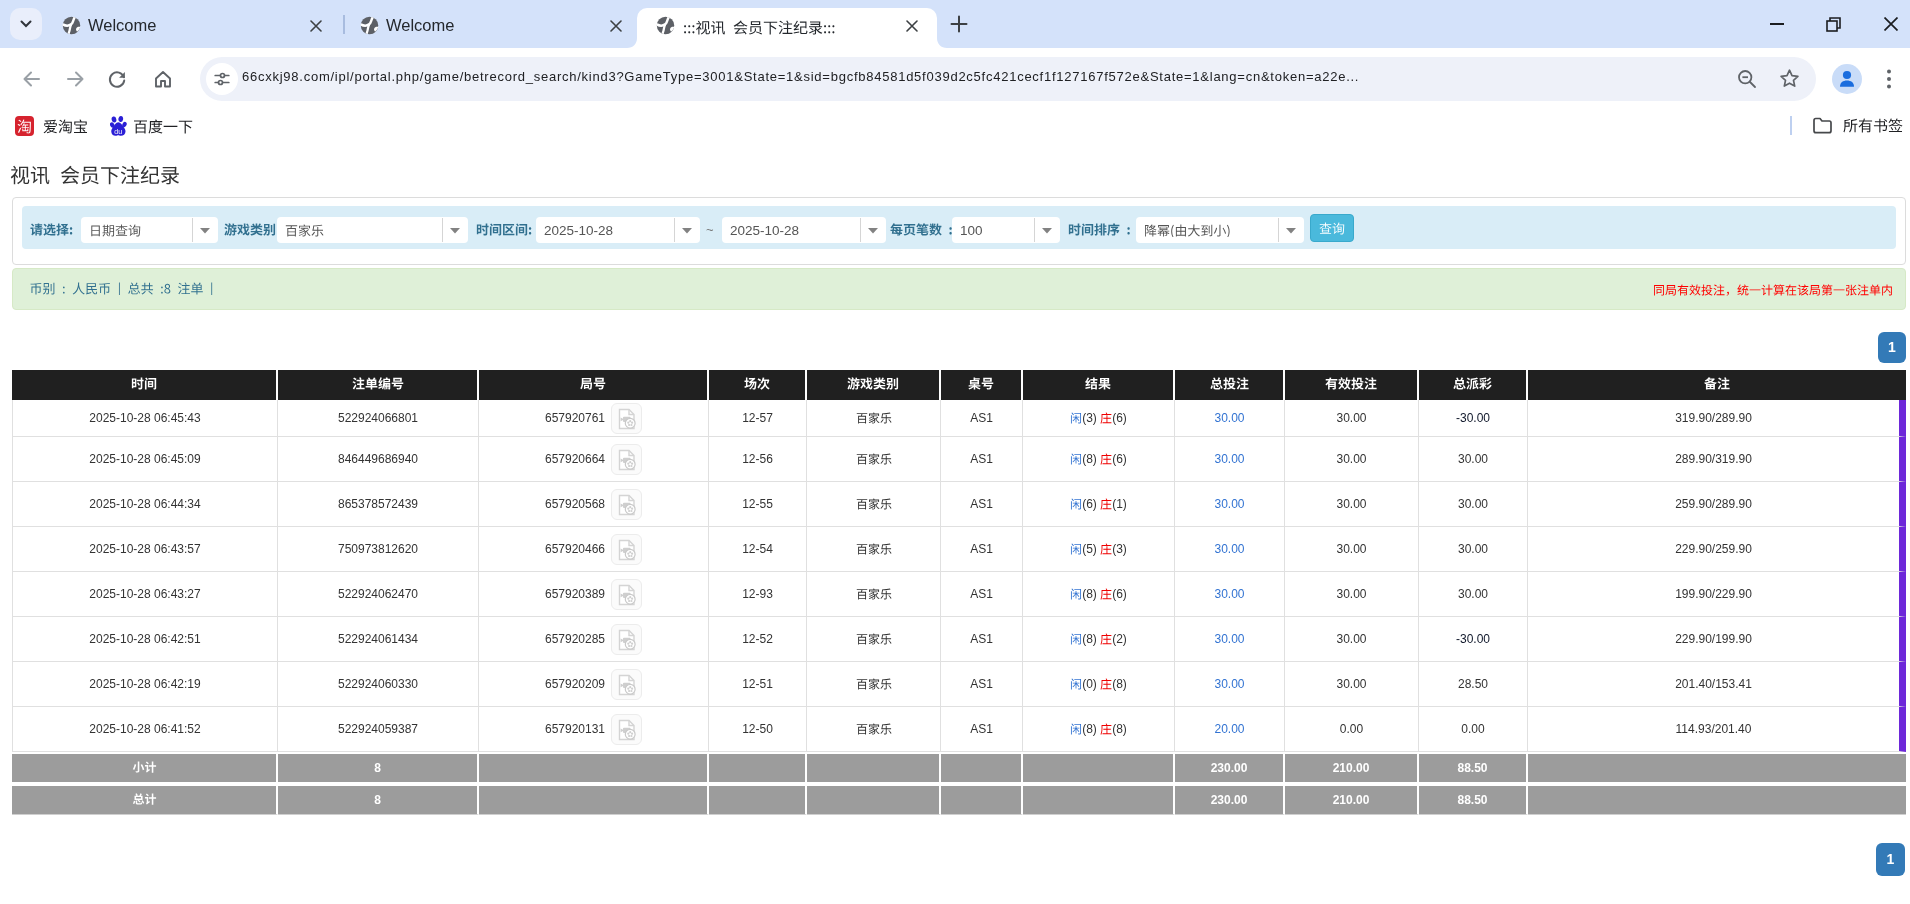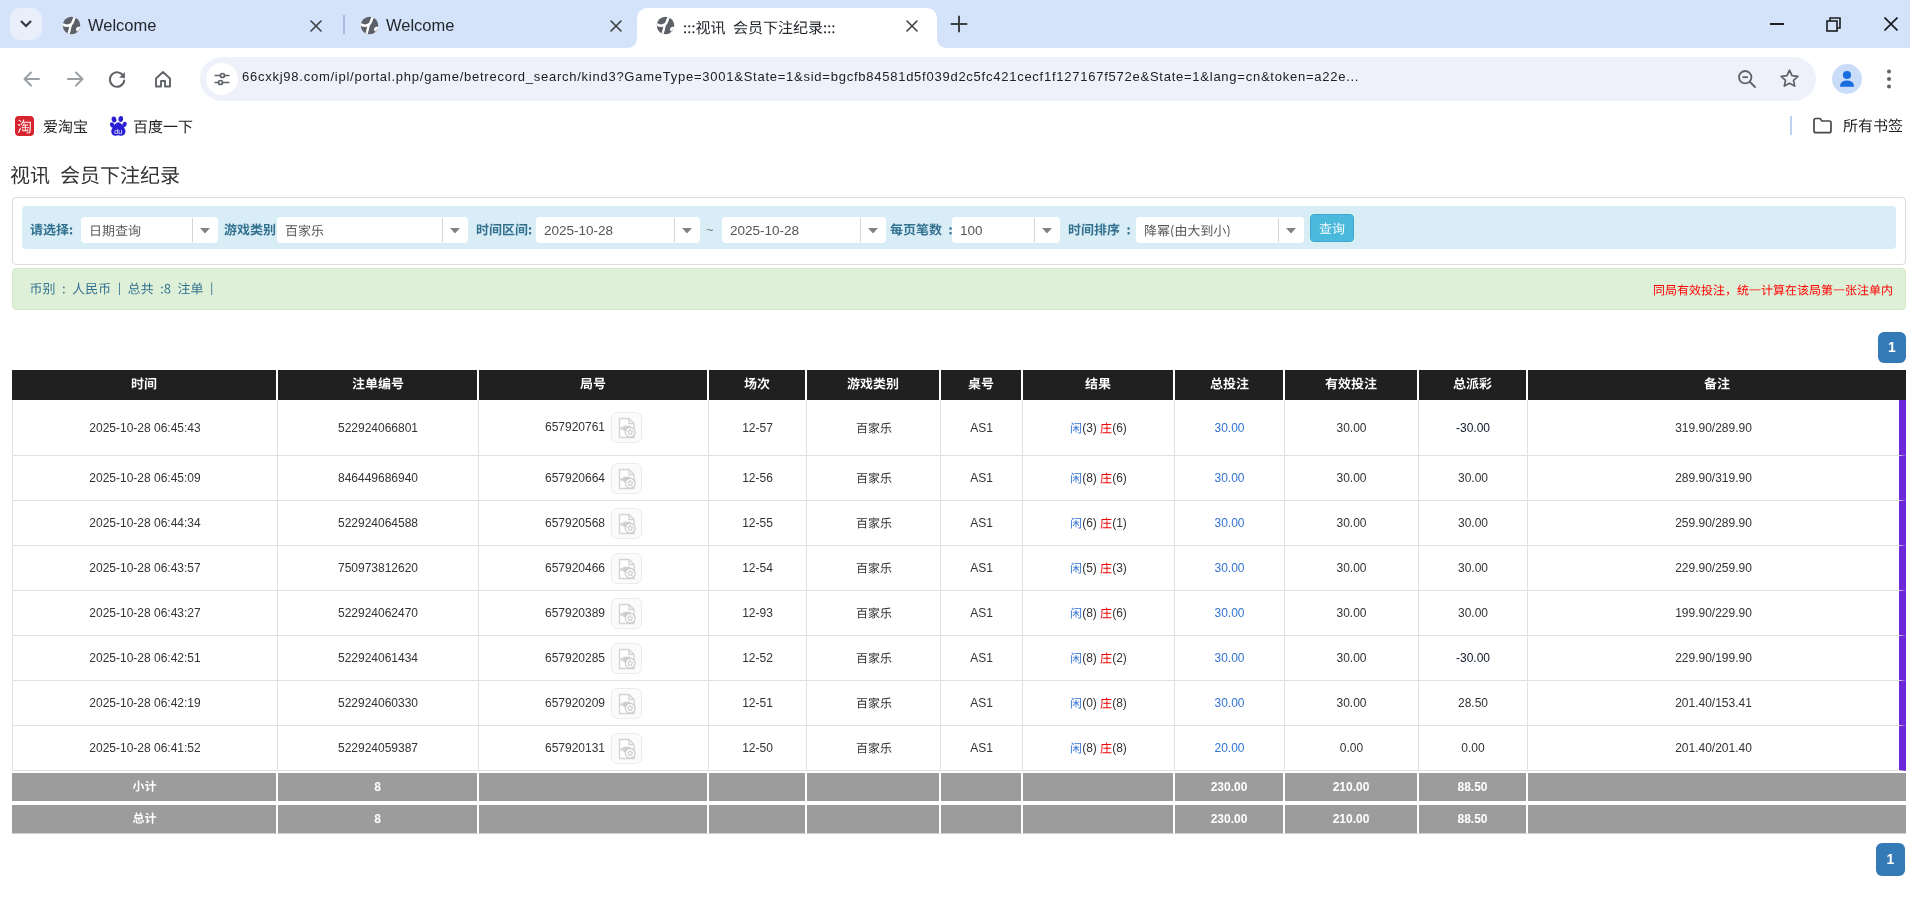--- a/index.html
+++ b/index.html
@@ -207,21 +207,21 @@
 <div class="abs" style="left:1648px;top:282px"><svg width="250.0" height="12" viewBox="0 -880 20000 1000">
       <path d="M248 -612V-547H756V-612ZM368 -378H632V-188H368ZM299 -442V-51H368V-124H702V-442ZM88 -788V82H161V-717H840V-16C840 2 834 8 816 9C799 9 741 10 678 8C690 27 701 61 705 81C791 81 842 79 872 67C903 55 914 31 914 -15V-788Z M1153 -788V-549C1153 -386 1141 -156 1028 6C1044 15 1076 40 1088 54C1173 -68 1207 -231 1220 -377H1836C1825 -121 1813 -25 1791 -2C1782 9 1772 11 1754 11C1735 11 1686 10 1633 6C1645 26 1653 55 1654 76C1708 80 1760 80 1788 77C1819 74 1838 67 1857 45C1887 9 1899 -103 1912 -409C1913 -420 1913 -444 1913 -444H1225L1227 -530H1843V-788ZM1227 -723H1768V-595H1227ZM1308 -298V19H1378V-39H1690V-298ZM1378 -236H1620V-101H1378Z M2391 -840C2379 -797 2365 -753 2347 -710H2063V-640H2316C2252 -508 2160 -386 2040 -304C2054 -290 2078 -263 2088 -246C2151 -291 2207 -345 2255 -406V79H2329V-119H2748V-15C2748 0 2743 6 2726 6C2707 7 2646 8 2580 5C2590 26 2601 57 2605 77C2691 77 2746 77 2779 66C2812 53 2822 30 2822 -14V-524H2336C2359 -562 2379 -600 2397 -640H2939V-710H2427C2442 -747 2455 -785 2467 -822ZM2329 -289H2748V-184H2329ZM2329 -353V-456H2748V-353Z M3169 -600C3137 -523 3087 -441 3035 -384C3050 -374 3077 -350 3088 -339C3140 -399 3197 -494 3234 -581ZM3334 -573C3379 -519 3426 -445 3445 -396L3505 -431C3485 -479 3436 -551 3390 -603ZM3201 -816C3230 -779 3259 -729 3273 -694H3058V-626H3513V-694H3286L3341 -719C3327 -753 3295 -804 3263 -841ZM3138 -360C3178 -321 3220 -276 3259 -230C3203 -133 3129 -55 3038 1C3054 13 3081 41 3091 55C3176 -3 3248 -79 3306 -173C3349 -118 3386 -65 3408 -23L3468 -70C3441 -118 3395 -179 3344 -240C3372 -296 3396 -358 3415 -424L3344 -437C3331 -387 3314 -341 3294 -297C3261 -333 3226 -369 3194 -400ZM3657 -588H3824C3804 -454 3774 -340 3726 -246C3685 -328 3654 -420 3633 -518ZM3645 -841C3616 -663 3566 -492 3484 -383C3500 -370 3525 -341 3535 -326C3555 -354 3573 -385 3590 -419C3615 -330 3646 -248 3684 -176C3625 -89 3546 -22 3440 27C3456 40 3482 69 3492 83C3588 33 3664 -30 3723 -109C3775 -30 3838 35 3914 79C3926 60 3950 33 3967 19C3886 -23 3820 -90 3766 -174C3831 -284 3871 -420 3897 -588H3954V-658H3677C3692 -713 3704 -771 3715 -830Z M4183 -840V-638H4046V-568H4183V-351C4127 -335 4076 -321 4034 -311L4056 -238L4183 -276V-15C4183 -1 4177 3 4163 4C4151 4 4107 5 4060 3C4070 22 4080 53 4083 72C4152 72 4193 71 4220 59C4246 47 4256 27 4256 -15V-298L4360 -329L4350 -398L4256 -371V-568H4381V-638H4256V-840ZM4473 -804V-694C4473 -622 4456 -540 4343 -478C4357 -467 4384 -438 4393 -423C4517 -493 4544 -601 4544 -692V-734H4719V-574C4719 -497 4734 -469 4804 -469C4818 -469 4873 -469 4889 -469C4909 -469 4931 -470 4944 -474C4941 -491 4939 -520 4937 -539C4924 -536 4902 -534 4887 -534C4873 -534 4823 -534 4810 -534C4794 -534 4791 -544 4791 -572V-804ZM4787 -328C4751 -252 4696 -188 4631 -136C4566 -189 4514 -254 4478 -328ZM4376 -398V-328H4418L4404 -323C4444 -233 4500 -156 4569 -93C4487 -42 4393 -7 4296 13C4311 30 4328 61 4334 82C4439 56 4541 15 4629 -44C4709 13 4803 56 4911 81C4921 61 4942 29 4959 12C4858 -8 4769 -43 4693 -92C4779 -164 4848 -259 4889 -380L4840 -401L4826 -398Z M5094 -774C5159 -743 5242 -695 5284 -662L5327 -724C5284 -755 5200 -800 5136 -828ZM5042 -497C5105 -467 5187 -420 5227 -388L5269 -451C5227 -482 5144 -526 5083 -553ZM5071 18 5134 69C5194 -24 5263 -150 5316 -255L5262 -305C5204 -191 5125 -59 5071 18ZM5548 -819C5582 -767 5617 -697 5631 -653L5704 -682C5689 -726 5651 -793 5616 -844ZM5334 -649V-578H5597V-352H5372V-281H5597V-23H5302V49H5962V-23H5675V-281H5902V-352H5675V-578H5938V-649Z M6157 107C6262 70 6330 -12 6330 -120C6330 -190 6300 -235 6245 -235C6204 -235 6169 -210 6169 -163C6169 -116 6203 -92 6244 -92L6261 -94C6256 -25 6212 22 6135 54Z M7698 -352V-36C7698 38 7715 60 7785 60C7799 60 7859 60 7873 60C7935 60 7953 22 7958 -114C7939 -119 7909 -131 7894 -145C7891 -24 7887 -6 7865 -6C7853 -6 7806 -6 7797 -6C7775 -6 7772 -9 7772 -36V-352ZM7510 -350C7504 -152 7481 -45 7317 16C7334 30 7355 58 7364 77C7545 3 7576 -126 7584 -350ZM7042 -53 7059 21C7149 -8 7267 -45 7379 -82L7367 -147C7246 -111 7123 -74 7042 -53ZM7595 -824C7614 -783 7639 -729 7649 -695H7407V-627H7587C7542 -565 7473 -473 7450 -451C7431 -433 7406 -426 7387 -421C7395 -405 7409 -367 7412 -348C7440 -360 7482 -365 7845 -399C7861 -372 7876 -346 7886 -326L7949 -361C7919 -419 7854 -513 7800 -583L7741 -553C7763 -524 7786 -491 7807 -458L7532 -435C7577 -490 7634 -568 7676 -627H7948V-695H7660L7724 -715C7712 -747 7687 -802 7664 -842ZM7060 -423C7075 -430 7098 -435 7218 -452C7175 -389 7136 -340 7118 -321C7086 -284 7063 -259 7041 -255C7050 -235 7062 -198 7066 -182C7087 -195 7121 -206 7369 -260C7367 -276 7366 -305 7368 -326L7179 -289C7255 -377 7330 -484 7393 -592L7326 -632C7307 -595 7286 -557 7263 -522L7140 -509C7202 -595 7264 -704 7310 -809L7234 -844C7190 -723 7116 -594 7092 -561C7070 -527 7051 -504 7033 -500C7043 -479 7055 -439 7060 -423Z M8044 -431V-349H8960V-431Z M9137 -775C9193 -728 9263 -660 9295 -617L9346 -673C9312 -714 9241 -778 9186 -823ZM9046 -526V-452H9205V-93C9205 -50 9174 -20 9155 -8C9169 7 9189 41 9196 61C9212 40 9240 18 9429 -116C9421 -130 9409 -162 9404 -182L9281 -98V-526ZM9626 -837V-508H9372V-431H9626V80H9705V-431H9959V-508H9705V-837Z M10252 -457H10764V-398H10252ZM10252 -350H10764V-290H10252ZM10252 -562H10764V-505H10252ZM10576 -845C10548 -768 10497 -695 10436 -647C10453 -640 10482 -624 10497 -613H10296L10353 -634C10346 -653 10331 -680 10315 -704H10487V-766H10223C10234 -786 10244 -806 10253 -826L10183 -845C10151 -767 10096 -689 10035 -638C10052 -628 10082 -608 10096 -596C10127 -625 10158 -663 10185 -704H10237C10257 -674 10277 -637 10287 -613H10177V-239H10311V-174L10310 -152H10056V-90H10286C10258 -48 10198 -6 10072 25C10088 39 10109 65 10119 81C10279 35 10346 -28 10372 -90H10642V78H10719V-90H10948V-152H10719V-239H10842V-613H10742L10796 -638C10786 -657 10768 -681 10748 -704H10940V-766H10620C10631 -786 10640 -807 10648 -828ZM10642 -152H10386L10387 -172V-239H10642ZM10505 -613C10532 -638 10559 -669 10583 -704H10663C10690 -675 10718 -639 10731 -613Z M11391 -840C11377 -789 11359 -736 11338 -685H11063V-613H11305C11241 -485 11153 -366 11038 -286C11050 -269 11069 -237 11077 -217C11119 -247 11158 -281 11193 -318V76H11268V-407C11315 -471 11356 -541 11390 -613H11939V-685H11421C11439 -730 11455 -776 11469 -821ZM11598 -561V-368H11373V-298H11598V-14H11333V56H11938V-14H11673V-298H11900V-368H11673V-561Z M12115 -786C12165 -733 12227 -661 12255 -615L12312 -663C12283 -708 12220 -778 12170 -828ZM12046 -529V-456H12205V-85C12205 -36 12174 -1 12156 14C12168 26 12189 53 12198 69C12212 50 12237 30 12394 -84C12387 -99 12377 -128 12372 -148L12278 -83V-529ZM12589 -826C12609 -790 12629 -745 12640 -709H12360V-639H12576C12537 -583 12473 -496 12451 -475C12433 -457 12402 -449 12381 -444C12388 -427 12402 -390 12406 -371C12426 -379 12457 -384 12661 -398C12580 -316 12475 -244 12363 -196C12376 -182 12397 -154 12406 -137C12597 -224 12760 -371 12853 -532L12780 -557C12764 -526 12744 -496 12721 -466L12529 -455C12570 -509 12624 -583 12662 -639H12943V-709H12722C12713 -746 12689 -803 12662 -845ZM12861 -381C12763 -211 12558 -60 12322 20C12336 36 12357 65 12367 84C12490 39 12603 -23 12700 -97C12769 -41 12847 26 12888 69L12946 20C12902 -23 12823 -88 12754 -141C12827 -204 12890 -275 12938 -351Z M13153 -788V-549C13153 -386 13141 -156 13028 6C13044 15 13076 40 13088 54C13173 -68 13207 -231 13220 -377H13836C13825 -121 13813 -25 13791 -2C13782 9 13772 11 13754 11C13735 11 13686 10 13633 6C13645 26 13653 55 13654 76C13708 80 13760 80 13788 77C13819 74 13838 67 13857 45C13887 9 13899 -103 13912 -409C13913 -420 13913 -444 13913 -444H13225L13227 -530H13843V-788ZM13227 -723H13768V-595H13227ZM13308 -298V19H13378V-39H13690V-298ZM13378 -236H13620V-101H13378Z M14168 -401C14160 -329 14145 -240 14131 -180H14398C14315 -93 14188 -17 14070 22C14087 36 14108 63 14119 81C14238 34 14369 -51 14457 -151V80H14531V-180H14821C14811 -89 14800 -50 14786 -36C14778 -29 14768 -28 14750 -28C14732 -27 14685 -28 14636 -33C14647 -14 14656 15 14657 36C14709 39 14758 39 14783 37C14812 35 14830 29 14847 12C14873 -13 14886 -74 14900 -214C14901 -224 14902 -244 14902 -244H14531V-337H14868V-558H14131V-494H14457V-401ZM14231 -337H14457V-244H14217ZM14531 -494H14795V-401H14531ZM14212 -845C14177 -749 14117 -658 14046 -598C14065 -589 14095 -572 14109 -561C14147 -597 14184 -643 14216 -696H14271C14292 -656 14312 -607 14321 -575L14387 -599C14380 -624 14364 -662 14346 -696H14507V-754H14249C14261 -778 14272 -803 14281 -828ZM14598 -845C14572 -753 14525 -665 14464 -607C14483 -598 14515 -579 14530 -568C14561 -602 14591 -646 14617 -696H14685C14718 -657 14749 -607 14763 -574L14828 -602C14816 -628 14793 -664 14767 -696H14947V-754H14644C14654 -778 14663 -803 14670 -828Z M15044 -431V-349H15960V-431Z M16846 -795C16790 -692 16697 -595 16598 -533C16615 -522 16644 -496 16656 -483C16756 -552 16856 -660 16919 -774ZM16117 -577C16112 -480 16100 -352 16088 -273H16288C16278 -93 16266 -21 16248 -3C16239 6 16229 8 16212 8C16194 8 16145 7 16094 3C16106 22 16115 50 16116 70C16167 73 16217 73 16243 71C16274 68 16293 62 16311 42C16340 12 16352 -75 16364 -310C16365 -320 16366 -341 16366 -341H16166C16172 -391 16177 -450 16182 -506H16360V-802H16093V-732H16288V-577ZM16474 85C16490 71 16518 59 16717 -25C16715 -41 16713 -73 16713 -95L16562 -38V-380H16660C16706 -186 16791 -22 16920 66C16932 46 16955 20 16972 5C16854 -66 16772 -212 16730 -380H16958V-452H16562V-820H16488V-452H16376V-380H16488V-47C16488 -7 16460 12 16442 21C16454 36 16469 67 16474 85Z M17094 -774C17159 -743 17242 -695 17284 -662L17327 -724C17284 -755 17200 -800 17136 -828ZM17042 -497C17105 -467 17187 -420 17227 -388L17269 -451C17227 -482 17144 -526 17083 -553ZM17071 18 17134 69C17194 -24 17263 -150 17316 -255L17262 -305C17204 -191 17125 -59 17071 18ZM17548 -819C17582 -767 17617 -697 17631 -653L17704 -682C17689 -726 17651 -793 17616 -844ZM17334 -649V-578H17597V-352H17372V-281H17597V-23H17302V49H17962V-23H17675V-281H17902V-352H17675V-578H17938V-649Z M18221 -437H18459V-329H18221ZM18536 -437H18785V-329H18536ZM18221 -603H18459V-497H18221ZM18536 -603H18785V-497H18536ZM18709 -836C18686 -785 18645 -715 18609 -667H18366L18407 -687C18387 -729 18340 -791 18299 -836L18236 -806C18272 -764 18311 -707 18333 -667H18148V-265H18459V-170H18054V-100H18459V79H18536V-100H18949V-170H18536V-265H18861V-667H18693C18725 -709 18760 -761 18790 -809Z M19099 -669V82H19173V-595H19462C19457 -463 19420 -298 19199 -179C19217 -166 19242 -138 19253 -122C19388 -201 19460 -296 19498 -392C19590 -307 19691 -203 19742 -135L19804 -184C19742 -259 19620 -376 19521 -464C19531 -509 19536 -553 19538 -595H19829V-20C19829 -2 19824 4 19804 5C19784 5 19716 6 19645 3C19656 24 19668 58 19671 79C19761 79 19823 79 19858 67C19892 54 19903 30 19903 -19V-669H19539V-840H19463V-669Z" fill="#ff0000"></path>
     </svg></div>
 <div class="abs" style="left:1878px;top:332px;width:28px;height:31px;background:#337ab7;border-radius:6px;color:#fff;font-size:14px;font-weight:bold;text-align:center;line-height:31px">1</div>
 <style>
 table.t{position:absolute;left:12px;top:370px;width:1894px;border-collapse:separate;border-spacing:0;table-layout:fixed}
 table.t th{height:30px;background:#202020;border-right:2px solid #fff;padding:0;vertical-align:middle;text-align:center}
 table.t th:last-child{border-right:none}
 table.t td{height:45px;background:#fff;border-right:1px solid #e0e0e0;border-bottom:1px solid #e0e0e0;padding:0;vertical-align:middle;text-align:center;font-size:12px;color:#333}
 table.t td:first-child{border-left:1px solid #e0e0e0}
-table.t tr.r1 td{height:56px}
+table.t tr.r1 td{height:37px}
 table.t td:last-child{border-right:7px solid #6d28d9}
 table.t tr.tot td{color:#fff;background:#9c9c9c;border:none;border-right:2px solid #fff;border-top:2px solid #fff;border-bottom:2px solid #fff;height:32px}
 table.t tr.tot td:last-child{border-right:none}
 table.t tr.tot2 td{border-bottom:1px solid #cfcfcf;height:31px}
 .vic{display:inline-block;width:31px;height:31px;background:#fbfbfb;border:1px solid #ececec;border-radius:6px;vertical-align:middle;margin-left:6px}
 table.t td.blu{color:#3273d2}table.t td .red,.red{color:#0f172a}
 </style>
 <table class="t">
     <colgroup>
       <col style="width:266px">
@@ -325,21 +325,21 @@
           </svg>(8) <svg style="vertical-align:-2px" width="12.0" height="12" viewBox="0 -880 1000 1000">
             <path d="M541 -602V-394H277V-322H541V-23H210V49H954V-23H617V-322H903V-394H617V-602ZM470 -826C492 -789 515 -739 527 -705H129V-443C129 -298 121 -92 39 54C59 60 92 78 107 89C191 -64 203 -288 203 -443V-635H948V-705H548L605 -723C594 -756 566 -808 543 -847Z" fill="#ee0000"></path>
           </svg>(6)</td>
         <td class="blu">30.00</td>
         <td>30.00</td>
         <td>30.00</td>
         <td>289.90/319.90</td>
       </tr>
 <tr>
         <td>2025-10-28 06:44:34</td>
-        <td>522924064588</td>
+        <td>865378572439</td>
         <td>657920568<span class="vic"><svg style="margin:4px 0 0 0" width="22" height="22" viewBox="0 0 22 22">
               <path d="M3.5 1.5 H13 L18 6.5 V20.5 H3.5 Z" fill="#fff" stroke="#d4d4d4" stroke-width="1.4"></path>
               <path d="M13 1.5 V6.5 H18" fill="none" stroke="#d4d4d4" stroke-width="1.4"></path>
               <path d="M4.6 9.4 L7 10.8 V9.6 C7 9.1 7.4 8.7 7.9 8.7 H13.5 C14.1 8.7 14.5 9.1 14.5 9.6 V13.0 C14.5 13.5 14.1 13.9 13.5 13.9 H7.9 C7.4 13.9 7 13.5 7 13.0 V11.9 L4.6 13.3 Z" fill="#cfcfcf"></path>
               <circle cx="14.2" cy="15.2" r="4.9" fill="#fff" stroke="#c9c9c9" stroke-width="1.2"></circle>
               <circle cx="14.2" cy="13.2" r="1.1" fill="#cfcfcf"></circle>
               <circle cx="12.3" cy="14.7" r="1.1" fill="#cfcfcf"></circle>
               <circle cx="16.1" cy="14.7" r="1.1" fill="#cfcfcf"></circle>
               <circle cx="13.1" cy="17" r="1.1" fill="#cfcfcf"></circle>
               <circle cx="15.4" cy="17" r="1.1" fill="#cfcfcf"></circle>
@@ -495,21 +495,21 @@
           </svg></td>
         <td>AS1</td>
         <td><svg style="vertical-align:-2px" width="12.0" height="12" viewBox="0 -880 1000 1000">
             <path d="M81 -611V79H153V-611ZM120 -796C174 -740 238 -661 265 -610L326 -652C296 -702 232 -778 176 -831ZM357 -797V-727H846V-29C846 -11 840 -5 821 -4C801 -4 734 -3 665 -5C676 15 688 49 692 70C782 70 841 69 874 56C908 44 919 20 919 -29V-797ZM466 -622V-486H235V-422H435C382 -316 298 -218 211 -167C226 -154 248 -129 259 -113C337 -166 412 -255 466 -356V-6H534V-357C606 -282 678 -197 718 -139L773 -184C728 -248 642 -343 561 -422H780V-486H534V-622Z" fill="#3273d2"></path>
           </svg>(8) <svg style="vertical-align:-2px" width="12.0" height="12" viewBox="0 -880 1000 1000">
             <path d="M541 -602V-394H277V-322H541V-23H210V49H954V-23H617V-322H903V-394H617V-602ZM470 -826C492 -789 515 -739 527 -705H129V-443C129 -298 121 -92 39 54C59 60 92 78 107 89C191 -64 203 -288 203 -443V-635H948V-705H548L605 -723C594 -756 566 -808 543 -847Z" fill="#ee0000"></path>
           </svg>(8)</td>
         <td class="blu">20.00</td>
         <td>0.00</td>
         <td>0.00</td>
-        <td>201.40/201.40</td>
+        <td>114.93/201.40</td>
       </tr>
 <tr class="tot" style="color:#fff">
         <td><svg width="25.0" height="12" viewBox="0 -880 2000 1000">
             <path d="M438 -836V-61C438 -41 430 -34 408 -34C386 -33 312 -33 246 -36C265 -3 287 54 294 88C391 89 460 85 507 66C552 46 569 13 569 -61V-836ZM678 -573C758 -426 834 -237 854 -115L986 -167C960 -293 878 -475 796 -617ZM176 -606C155 -475 103 -300 22 -198C55 -184 110 -156 140 -135C224 -246 278 -433 312 -583Z M1115 -762C1172 -715 1246 -648 1280 -604L1361 -691C1325 -734 1247 -797 1192 -840ZM1038 -541V-422H1184V-120C1184 -75 1152 -42 1129 -27C1149 -1 1179 54 1188 85C1207 60 1244 32 1446 -115C1434 -140 1415 -191 1408 -226L1306 -154V-541ZM1607 -845V-534H1367V-409H1607V90H1736V-409H1967V-534H1736V-845Z" fill="#ffffff"></path>
           </svg></td>
         <td style="font-weight:bold">8</td>
         <td></td>
         <td></td>
         <td></td>
         <td></td>

